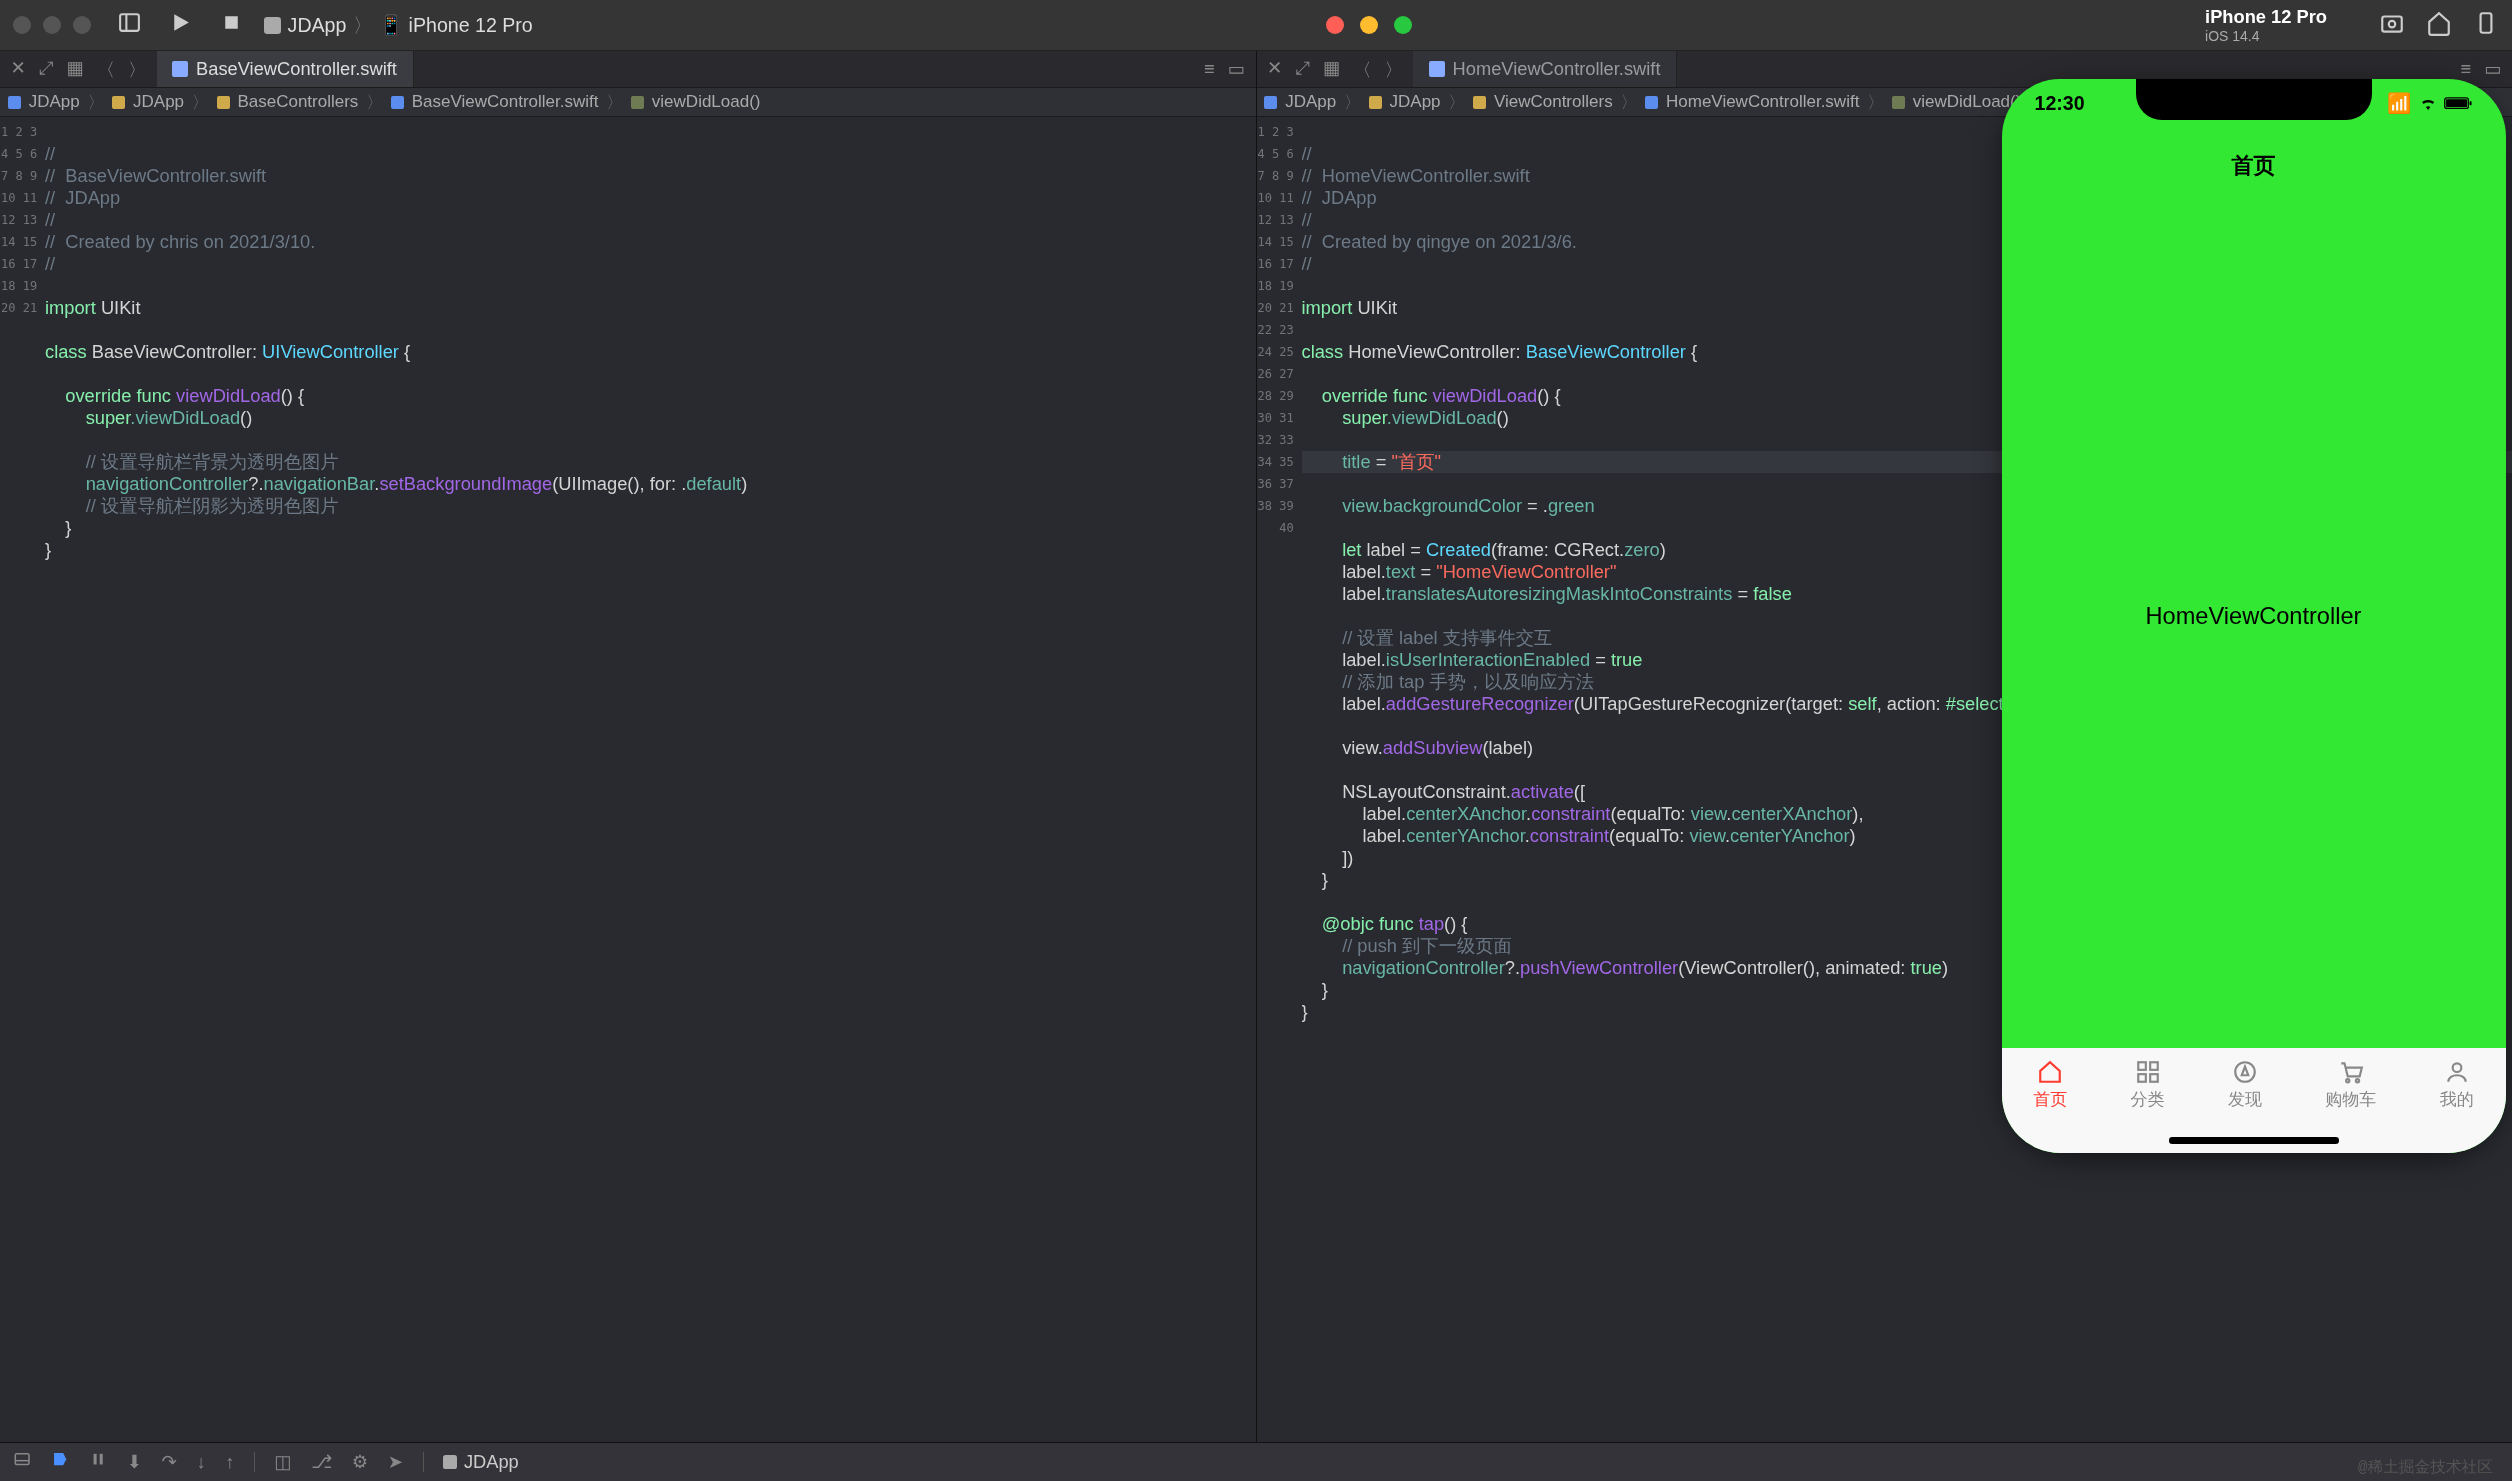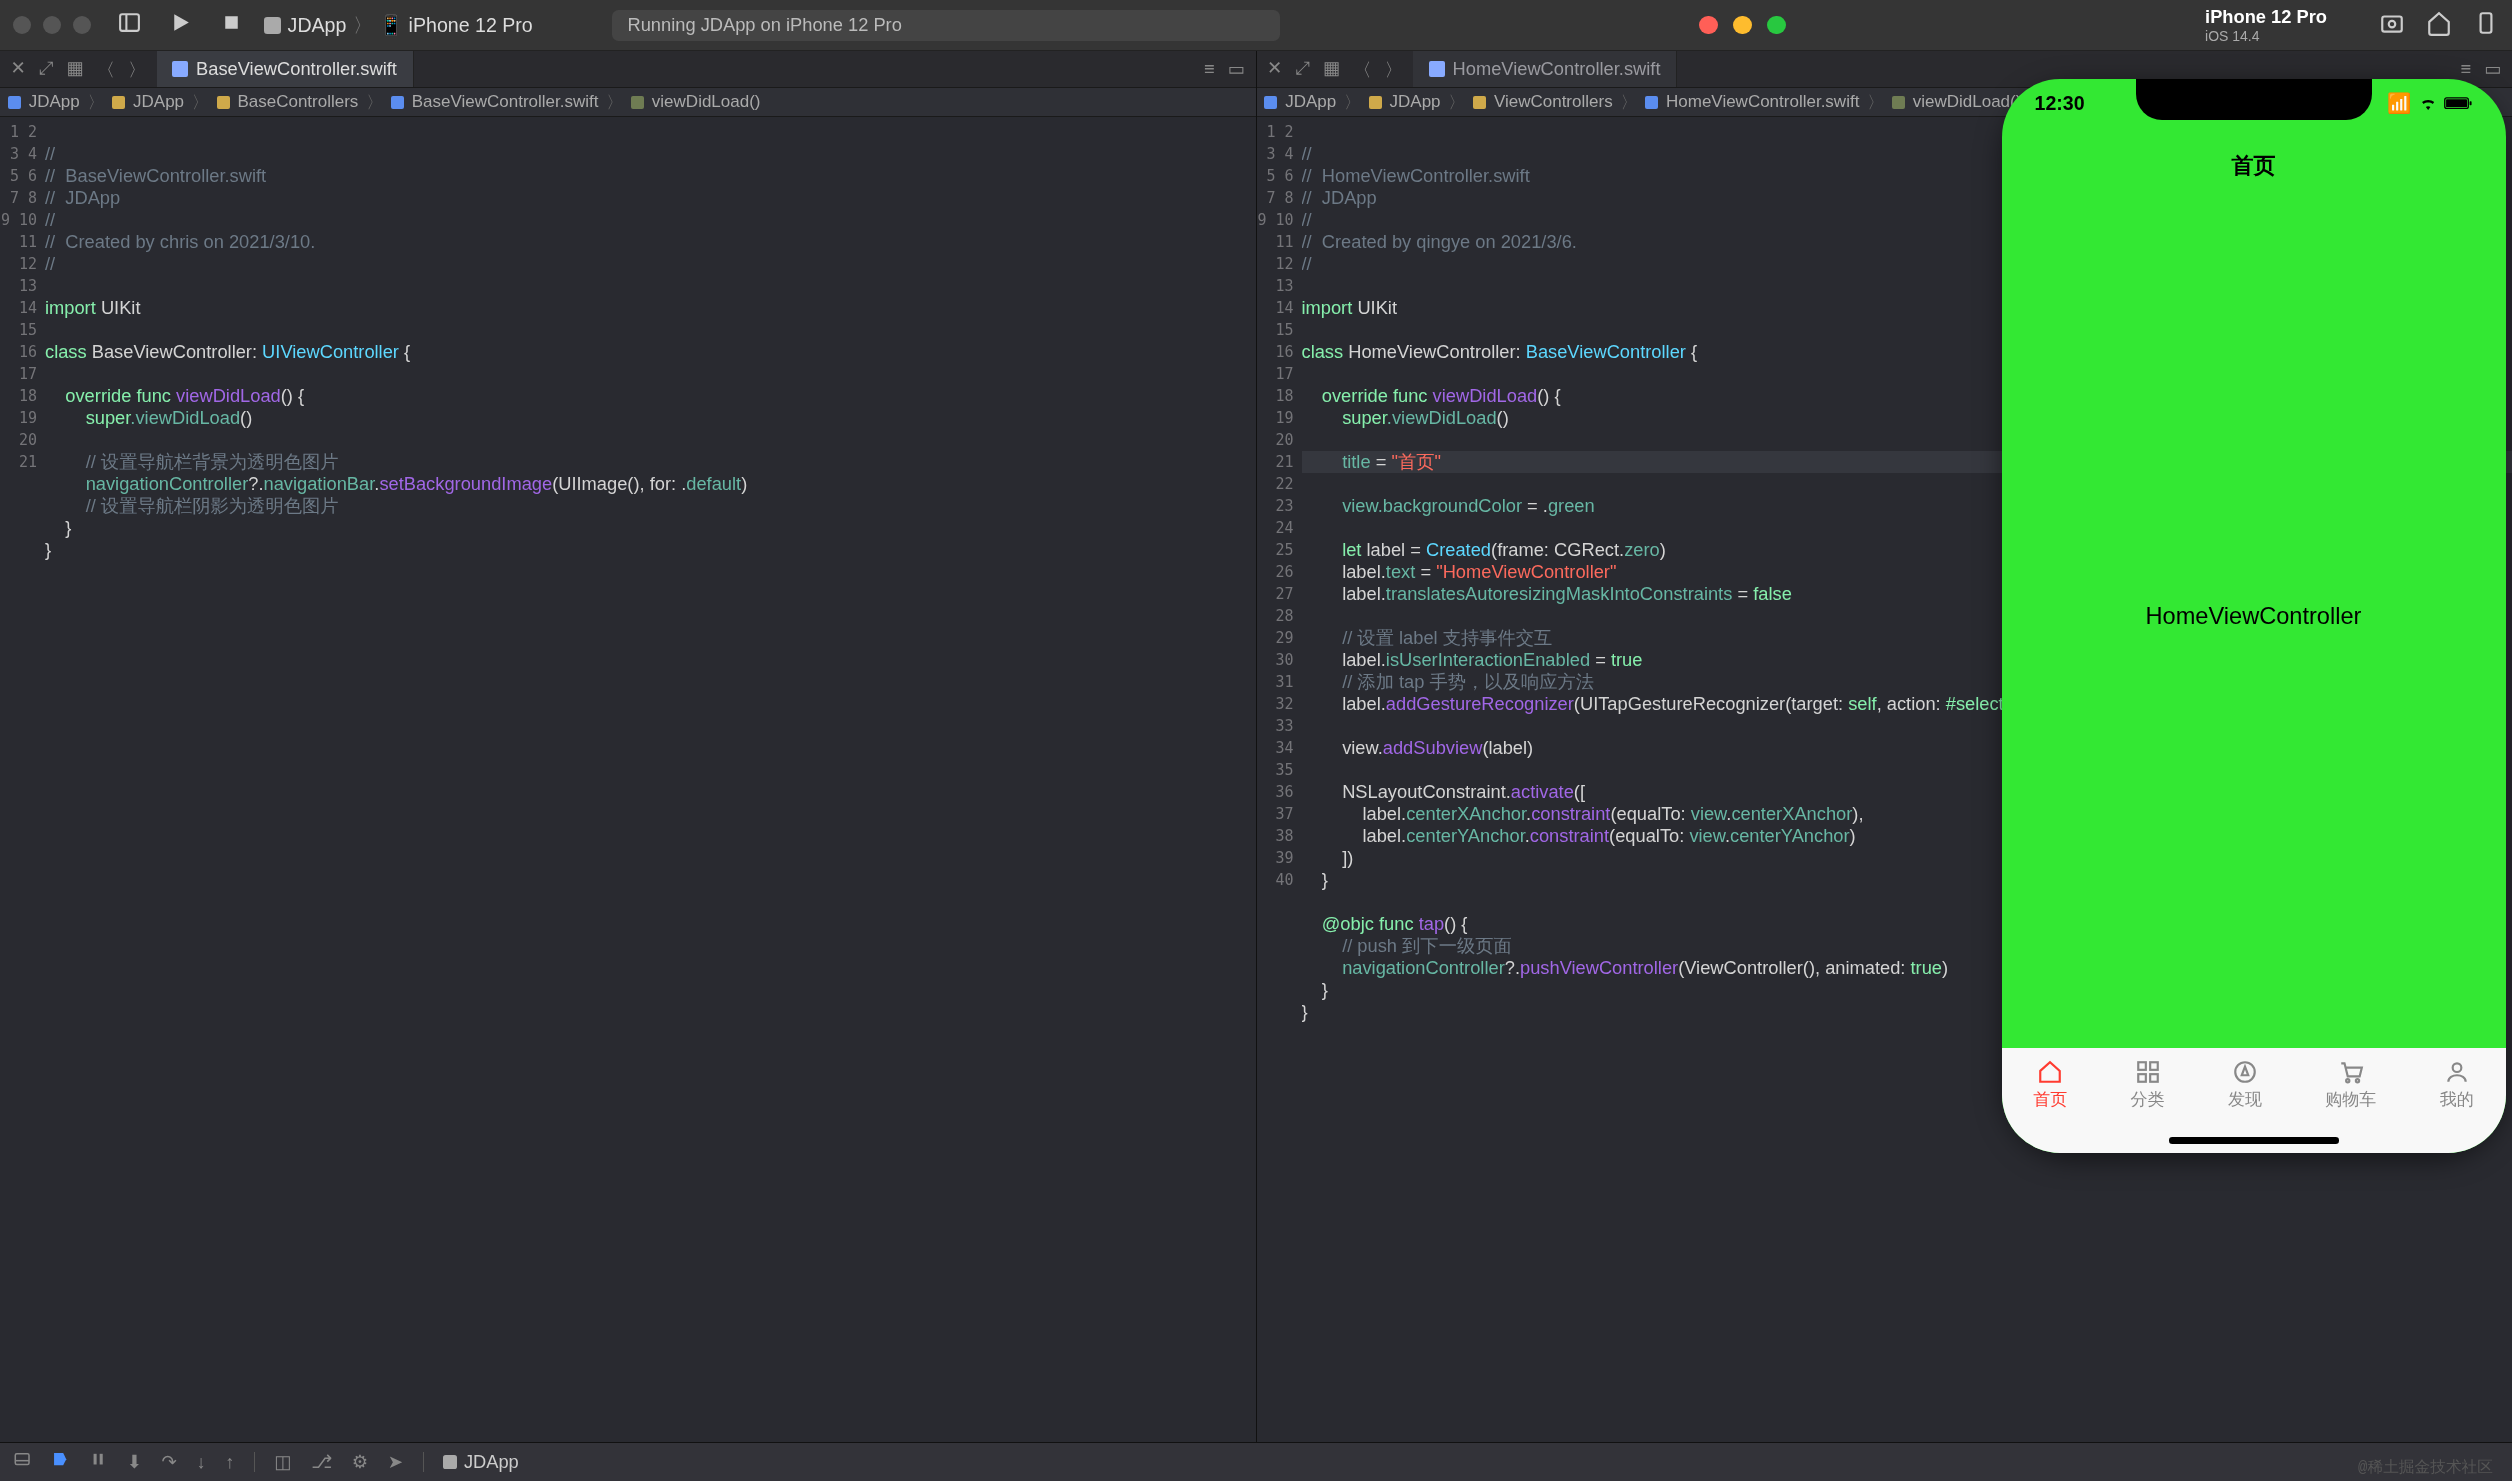--- a/index.html
+++ b/index.html
@@ -37,21 +37,21 @@
 
 .breadcrumb { height: 29px; background:#2f3036; display:flex; align-items:center; padding:0 7.9px; color:#aaa; font-size: 17px; border-bottom:0.7px solid #1a1a1a; gap:3.9px; }
 .breadcrumb .chev { color:#666; margin:0 3.9px; }
 .breadcrumb .sq { width: 13px; height:13px; border-radius:2px; margin-right:3.9px; display:inline-block; }
 .ic-blue { background:#5b8def; }
 .ic-yellow { background:#cfa94a; }
 .ic-m { background:#6f7c53; }
 
 
 .codewrap { flex:1; display:flex; overflow:hidden; }
-.gutter { width: 45px; background:#292a30; text-align:right; color:#747478; font-family: "SF Mono", Menlo, monospace; font-size:15px; line-height: 22px; padding-top:3.9px; padding-right:7.9px; }
+.gutter { width: 45px; background:#292a30; text-align:right; color:#747478; font-family: "SF Mono", Menlo, monospace; font-size:12px; line-height: 22px; padding-top:3.9px; padding-right:7.9px; }
 .code { flex:1; font-family:"SF Mono", Menlo, monospace; font-size:18.3px; line-height:22px; padding-top:3.9px; white-space:pre; color:#d4d4d4; overflow:hidden; }
 .code .hl-line { background:#35373e; display:block; }
 .kw { color:#86efac; }
 .fn { color:#a167e6; }
 .typ { color:#5dd8ff; }
 .prop { color:#67b7a4; }
 .str { color:#fc6a5d; }
 .cmt { color:#6c7986; }
 
 
@@ -99,23 +99,20 @@
     <span><svg viewBox="0 0 24 24" fill="currentColor">
           <rect x="6" y="6" width="12" height="12"></rect>
         </svg></span>
   </div>
   <div class="scheme-bar">
     <span class="app-icon"></span>
     <span>JDApp</span>
     <span style="margin:0 6.5px;color:#777">〉</span>
     <span>📱</span>
     <span style="margin-left:5.2px">iPhone 12 Pro</span>
-  </div>
-  <div class="status-pill">
-    <span>Running JDApp on iPhone 12 Pro</span>
   </div>
 
   <div class="sim-winicons" style="margin-left:auto">
     <div class="c" style="background:#ff5f57"></div>
     <div class="c" style="background:#febc2e"></div>
     <div class="c" style="background:#28c840"></div>
   </div>
   <div class="sim-title">
     <span class="t1">iPhone 12 Pro</span>
     <span class="t2">iOS 14.4</span>

